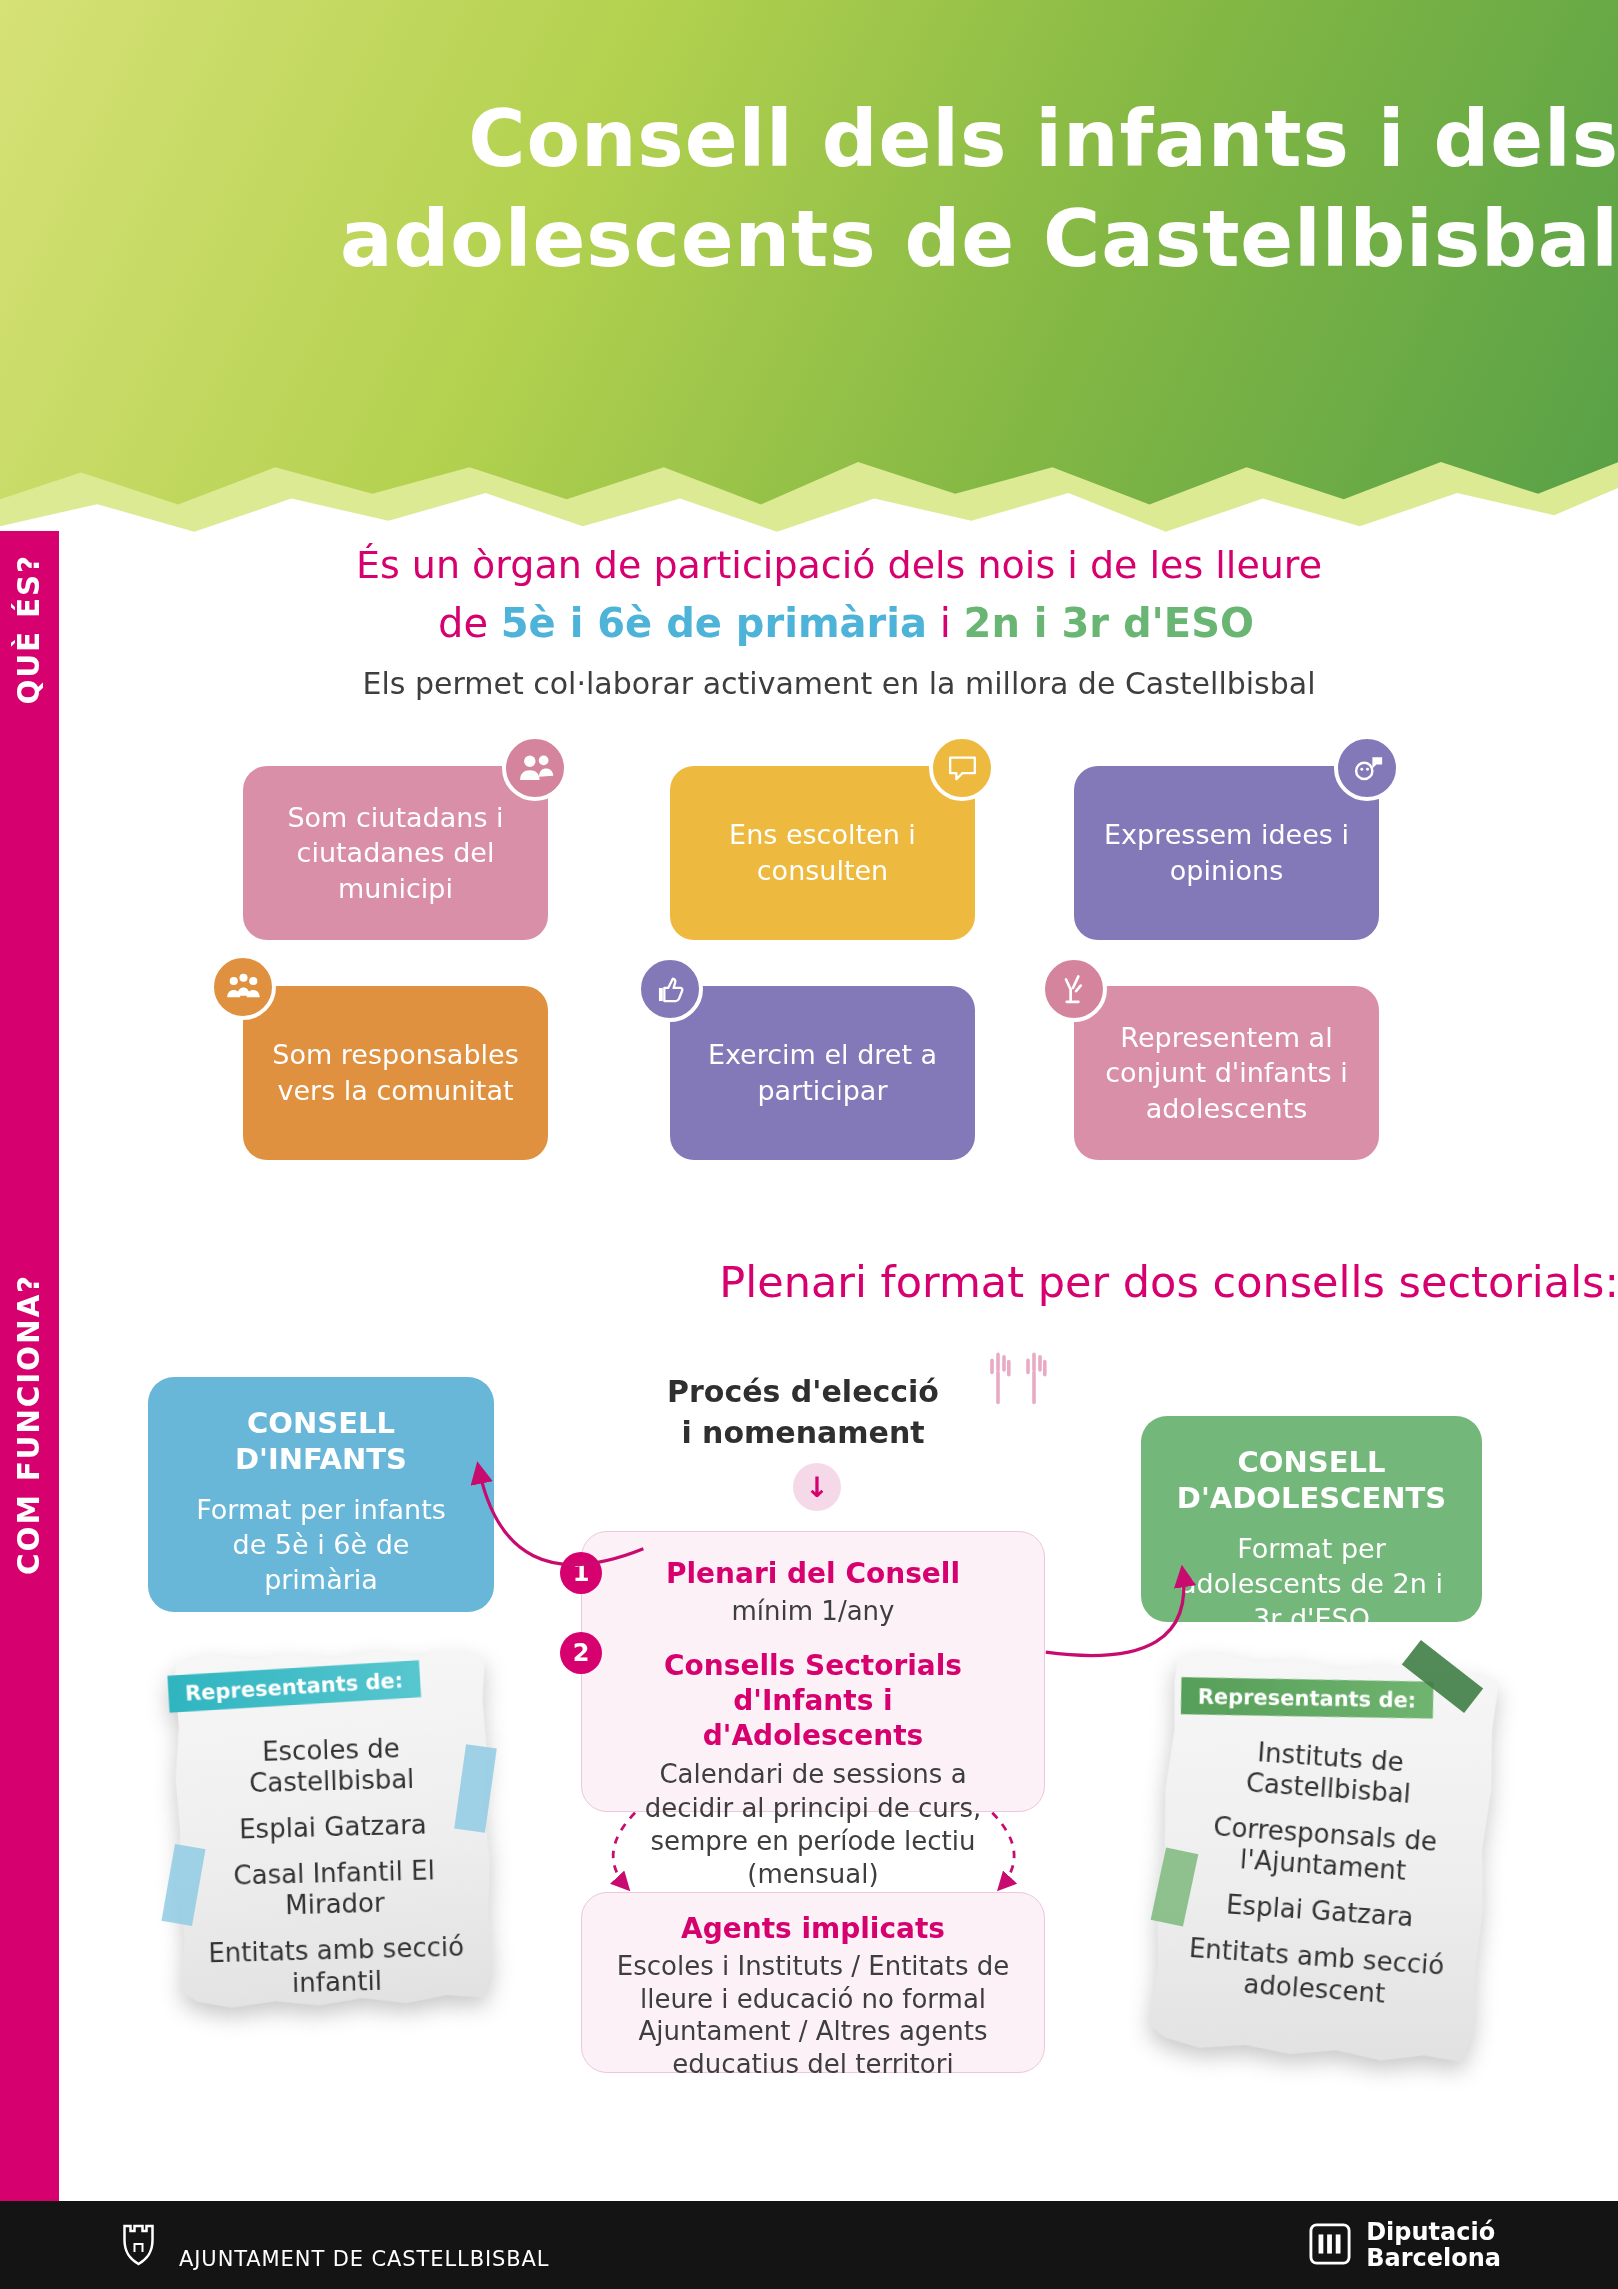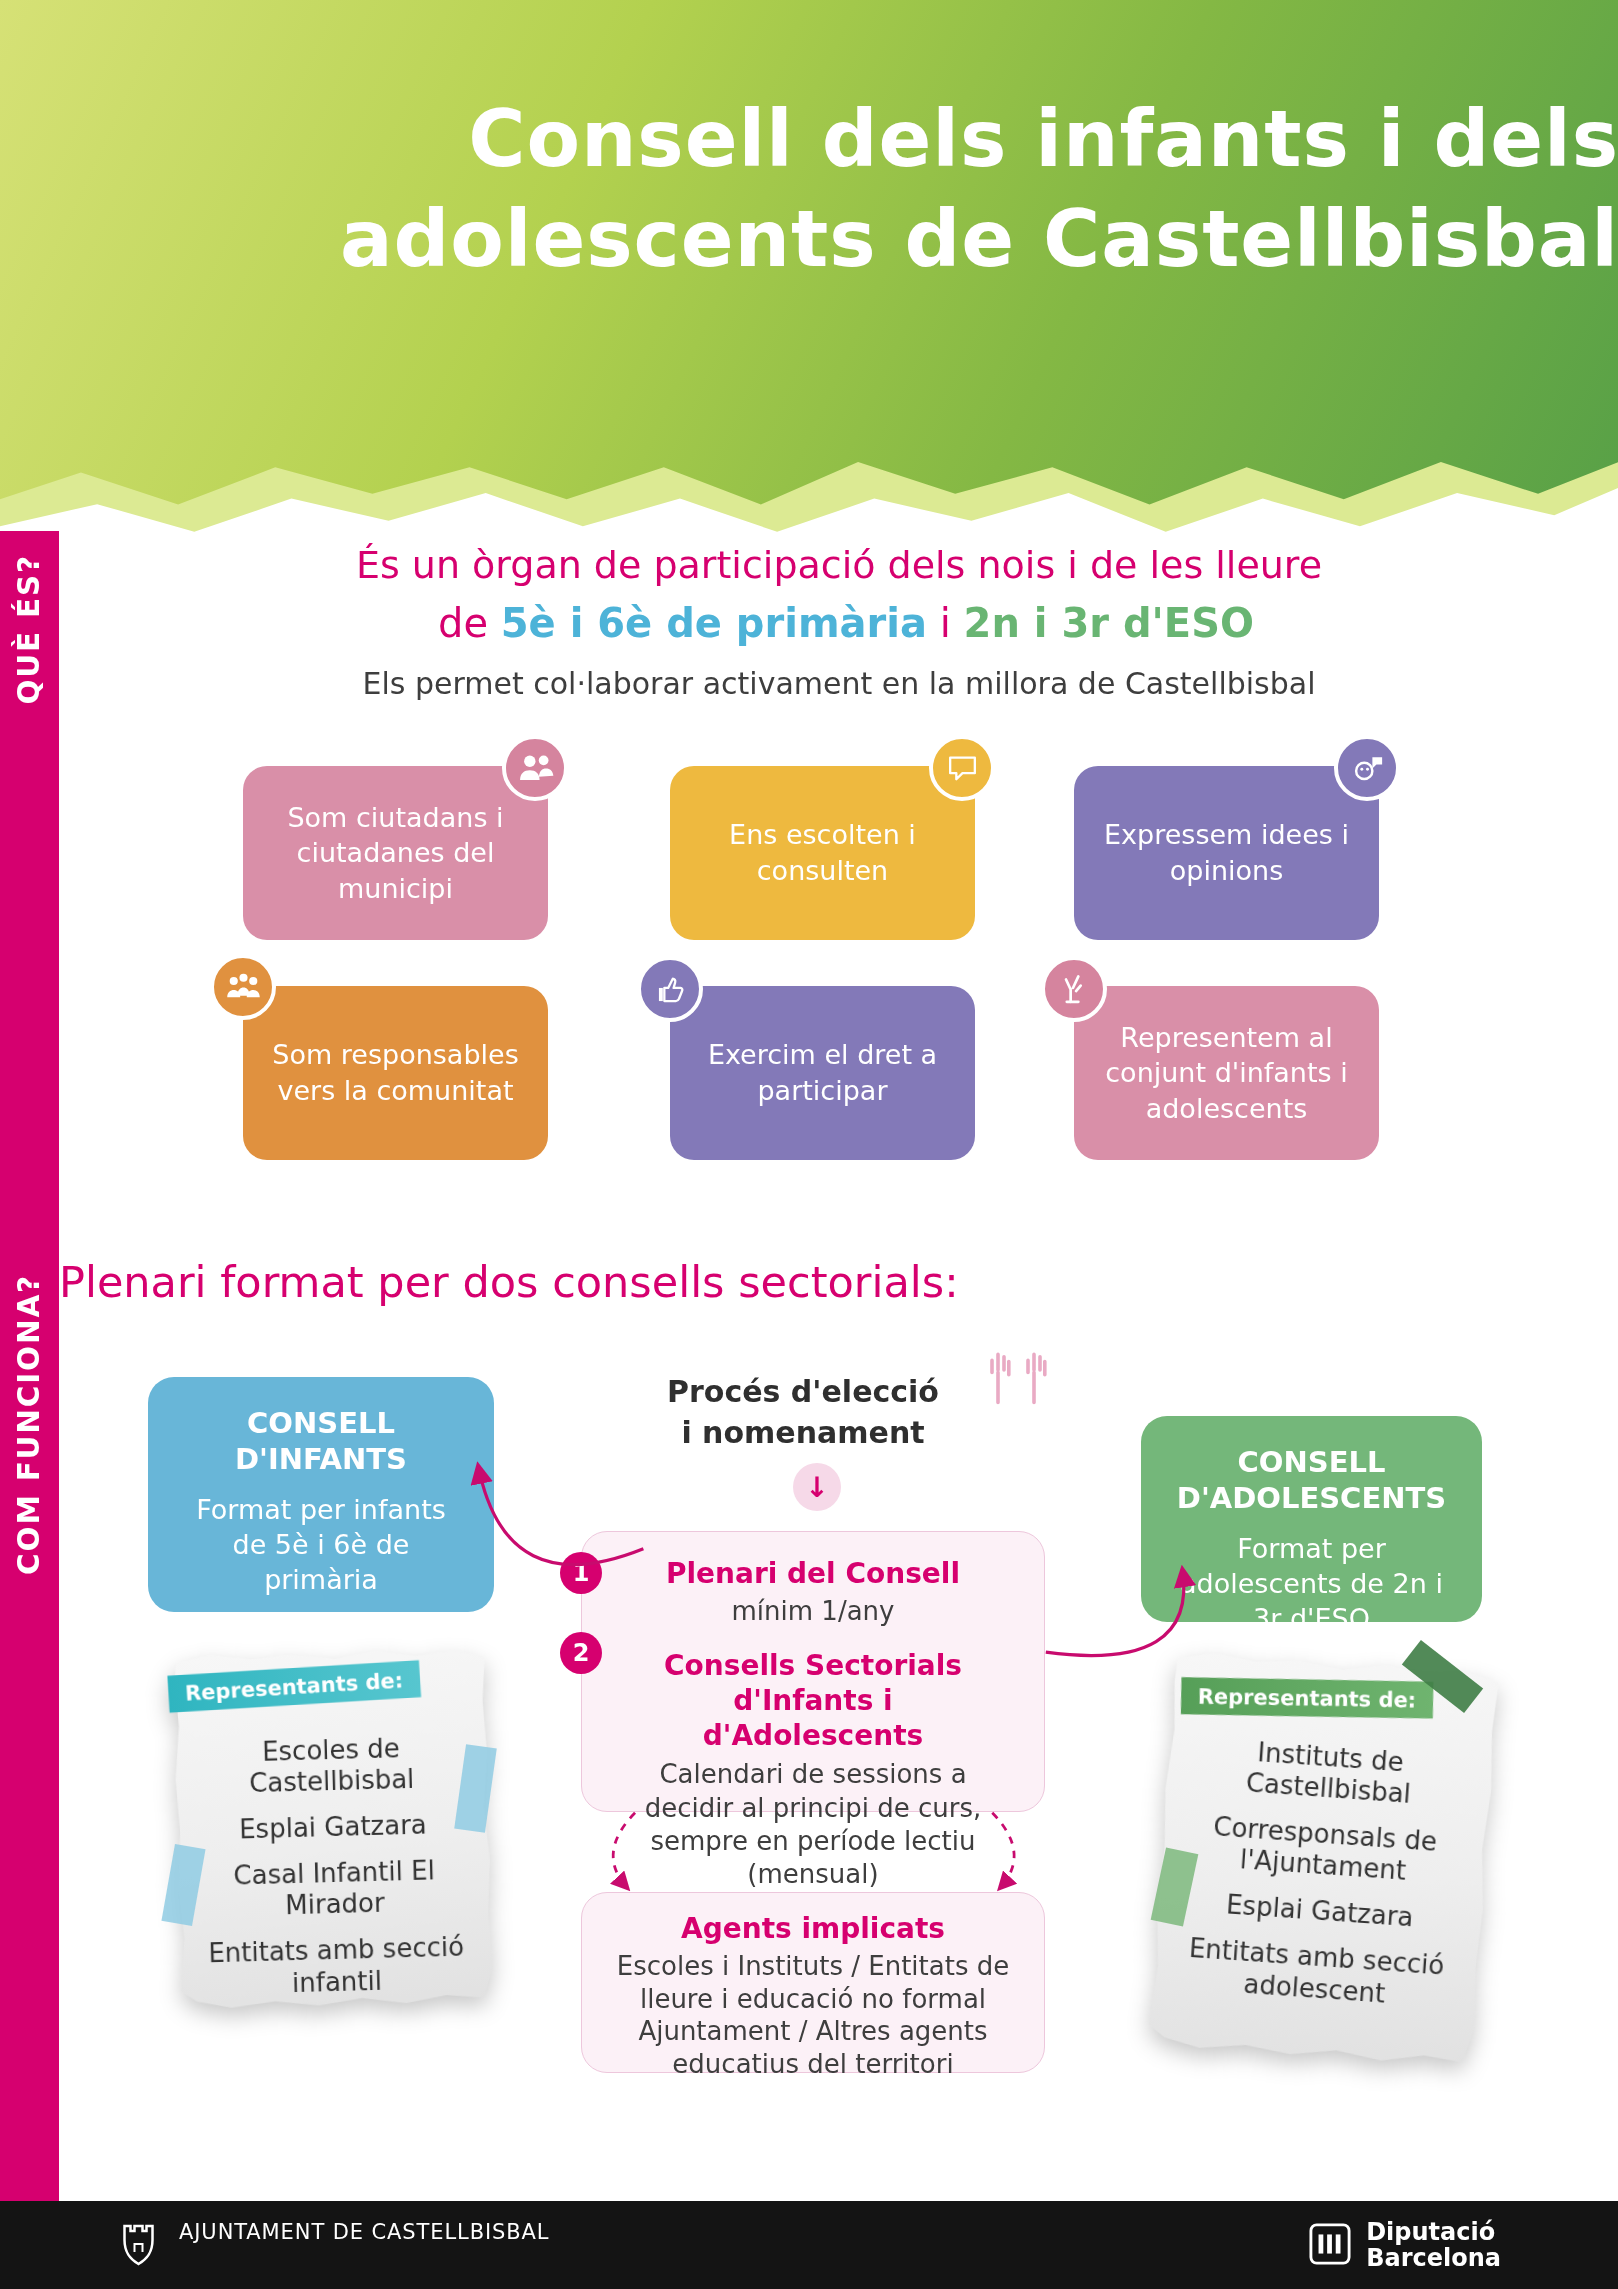--- a/index.html
+++ b/index.html
@@ -43,22 +43,22 @@
   .icon-circle { position:absolute; width:66px; height:66px; border-radius:50%; border:4.6px solid #ffffff;
     display:flex; align-items:center; justify-content:center; z-index:3; }
   .ic-1 { left:502px;  top:735px;  background:#d5849e; }
   .ic-2 { left:929px; top:735px;  background:#eeb93f; }
   .ic-3 { left:1334px; top:735px;  background:#8379b8; }
   .ic-4 { left:210px;  top:954px; background:#e0913f; }
   .ic-5 { left:637px;  top:956px; background:#8379b8; }
   .ic-6 { left:1041px; top:956px; background:#d5849e; }
 
   
-  .plenari-heading { position:absolute; top:1257px; left:59px; right:0; text-align:left; color:#d6006f;
-    font-size:43px; z-index:3; }
+  .plenari-heading { position:absolute; top:1257px; left:59px; right:0; text-align:right; color:#d6006f;
+    font-size:43px; z-index:3;padding-left:12px; }
 
   .council-box { position:absolute; border-radius:26px; color:#ffffff; text-align:center; z-index:2; }
   .council-infants { left:148px; top:1377px; width:346px; height:235px; background:#68b6d8; }
   .council-adol   { left:1141px; top:1377px; width:341px; height:206px; background:#74b77a;margin-top:39px; }
   .council-title { margin:28px auto 0; font-weight:bold; font-size:29px; line-height:1.25; }
   .council-infants .council-title { max-width:222px; }
   .council-adol .council-title { max-width:277px; }
   .council-sub { margin-top:14.8px; font-size:27px; line-height:1.3; padding:0 29.5px; }
 
   .process-title { position:absolute; left:609px; top:1372px; width:388px; text-align:center; font-size:30px;
@@ -106,21 +106,21 @@
   .tape-b2 { left:168px; top:1846px; width:31px; height:78px; background:rgba(143,203,227,0.85); transform:rotate(10deg); }
   .tape-g1 { left:1403px; top:1661px; width:79px; height:31px; background:rgba(63,125,70,0.9); transform:rotate(38deg); }
   .tape-g2 { left:1158px; top:1850px; width:33px; height:74px; background:rgba(124,185,124,0.85); transform:rotate(12deg); }
 
   
   .arrows-overlay { position:absolute; left:0; top:0; width:1619px; height:2290px; z-index:6; pointer-events:none; }
 
   
   .footer { position:absolute; left:0; top:2201px; width:1619px; height:89px; background:#141414; z-index:5;
     display:flex; align-items:center; justify-content:space-between; padding:0 118px; color:#ffffff; }
-  .footer-left { display:flex; align-items:flex-start; gap:20px; }
+  .footer-left { display:flex; align-items:flex-end; gap:20px; }
   .footer-left-label { font-size:21px; letter-spacing:0.9px; }
   .footer-right { display:flex; align-items:center; gap:14.8px; }
   .dipu-text { font-size:24px; font-weight:bold; line-height:1.08; }
 </style>
 </head>
 <body>
 
 <div class="page">
 
   <div class="header-under"></div>

